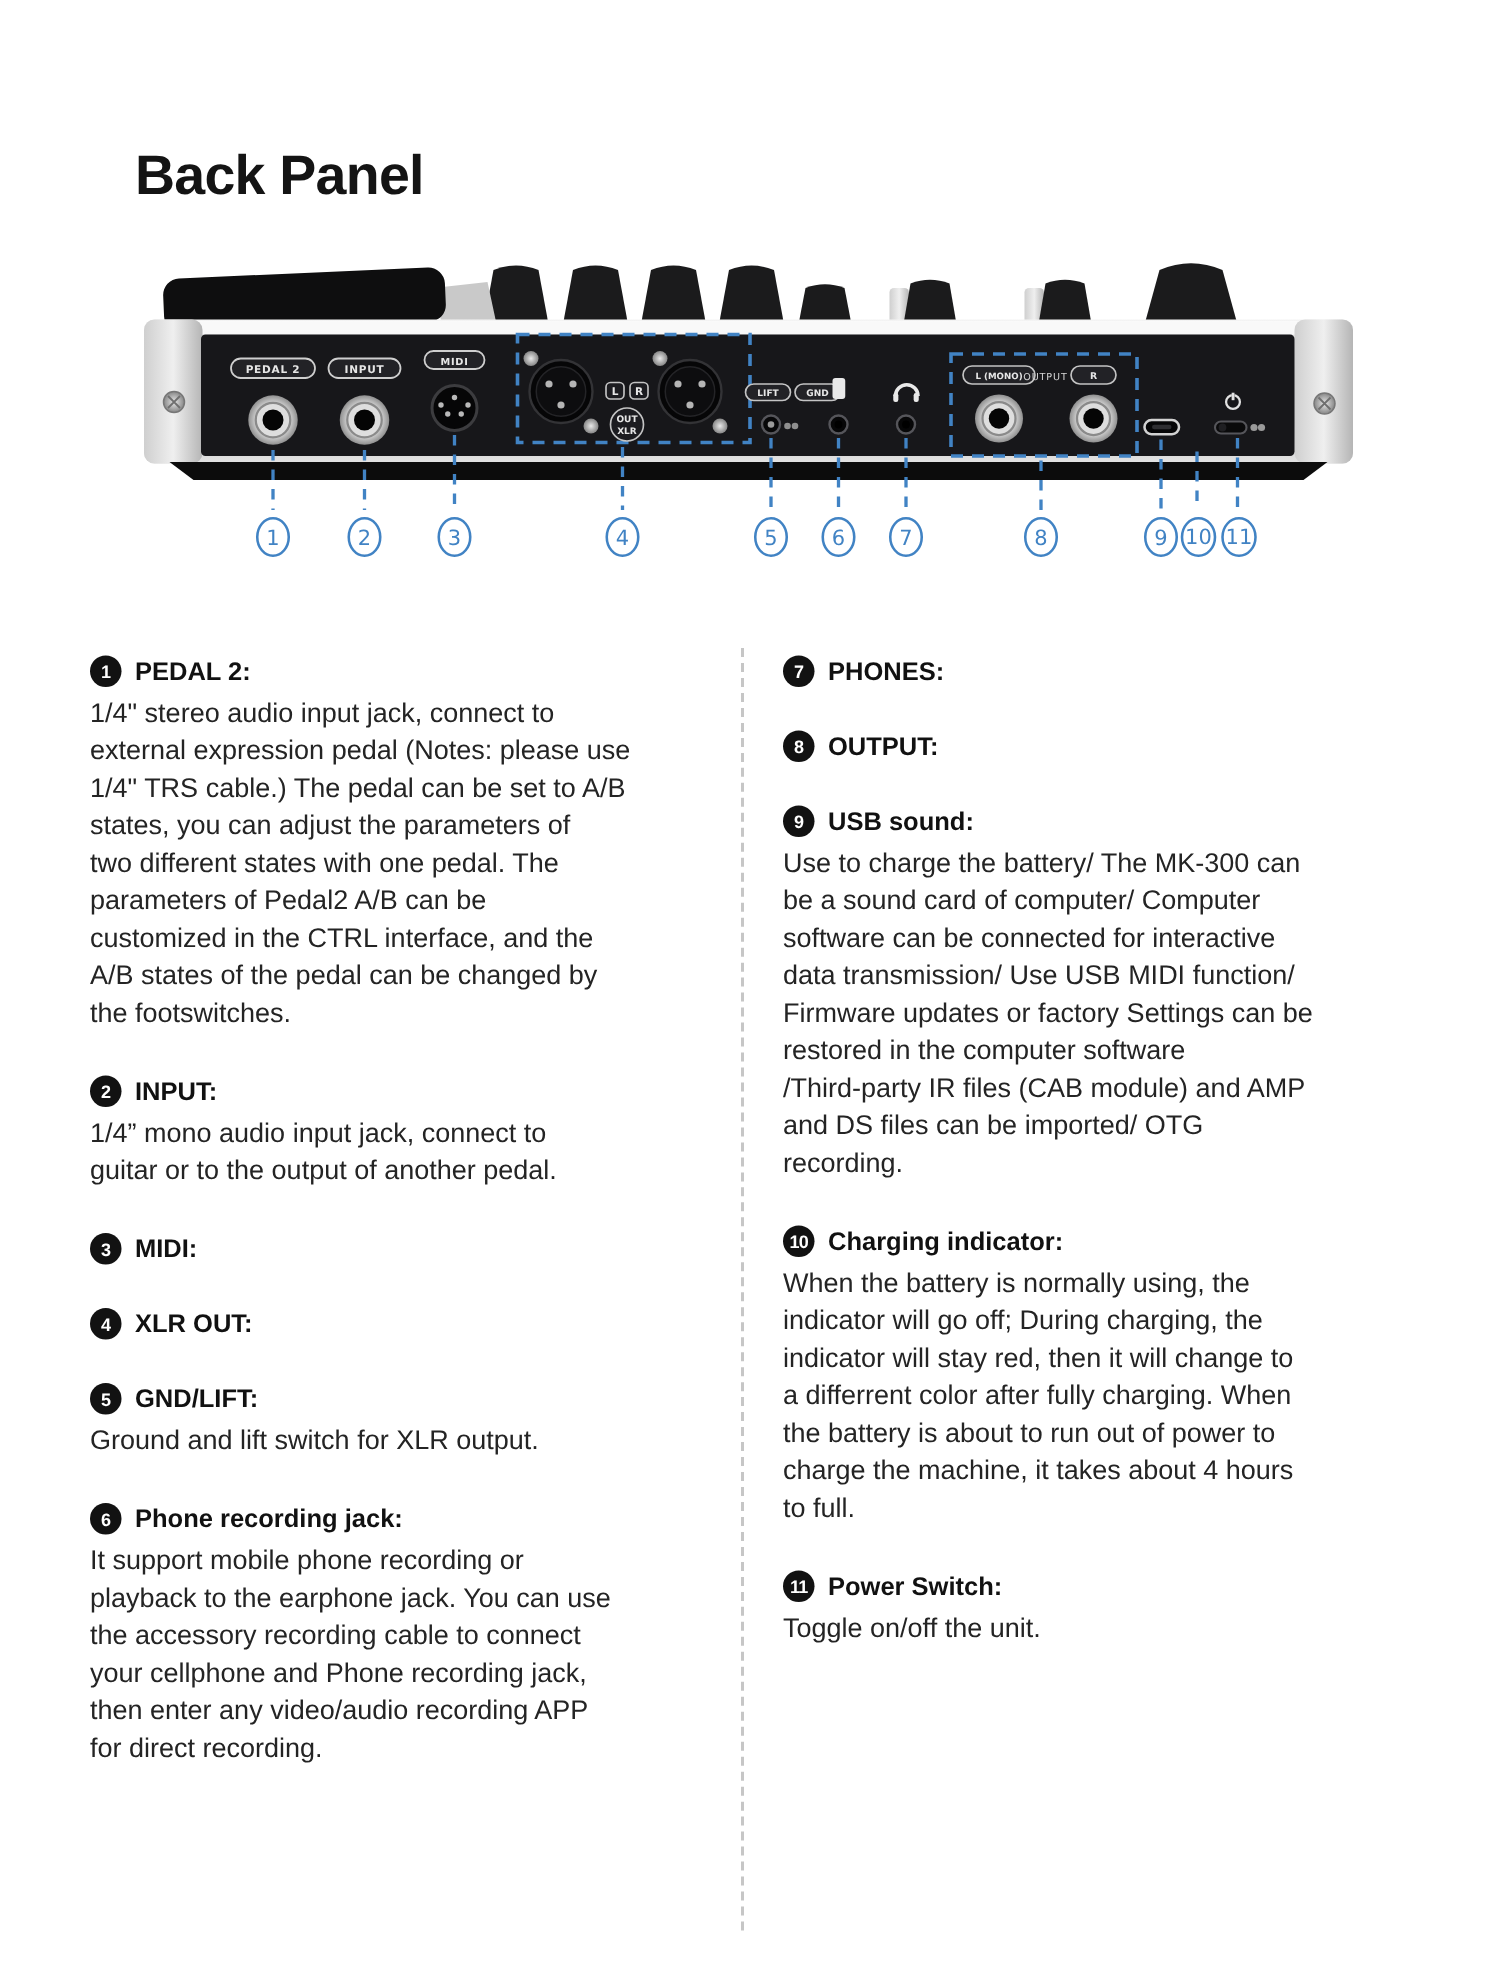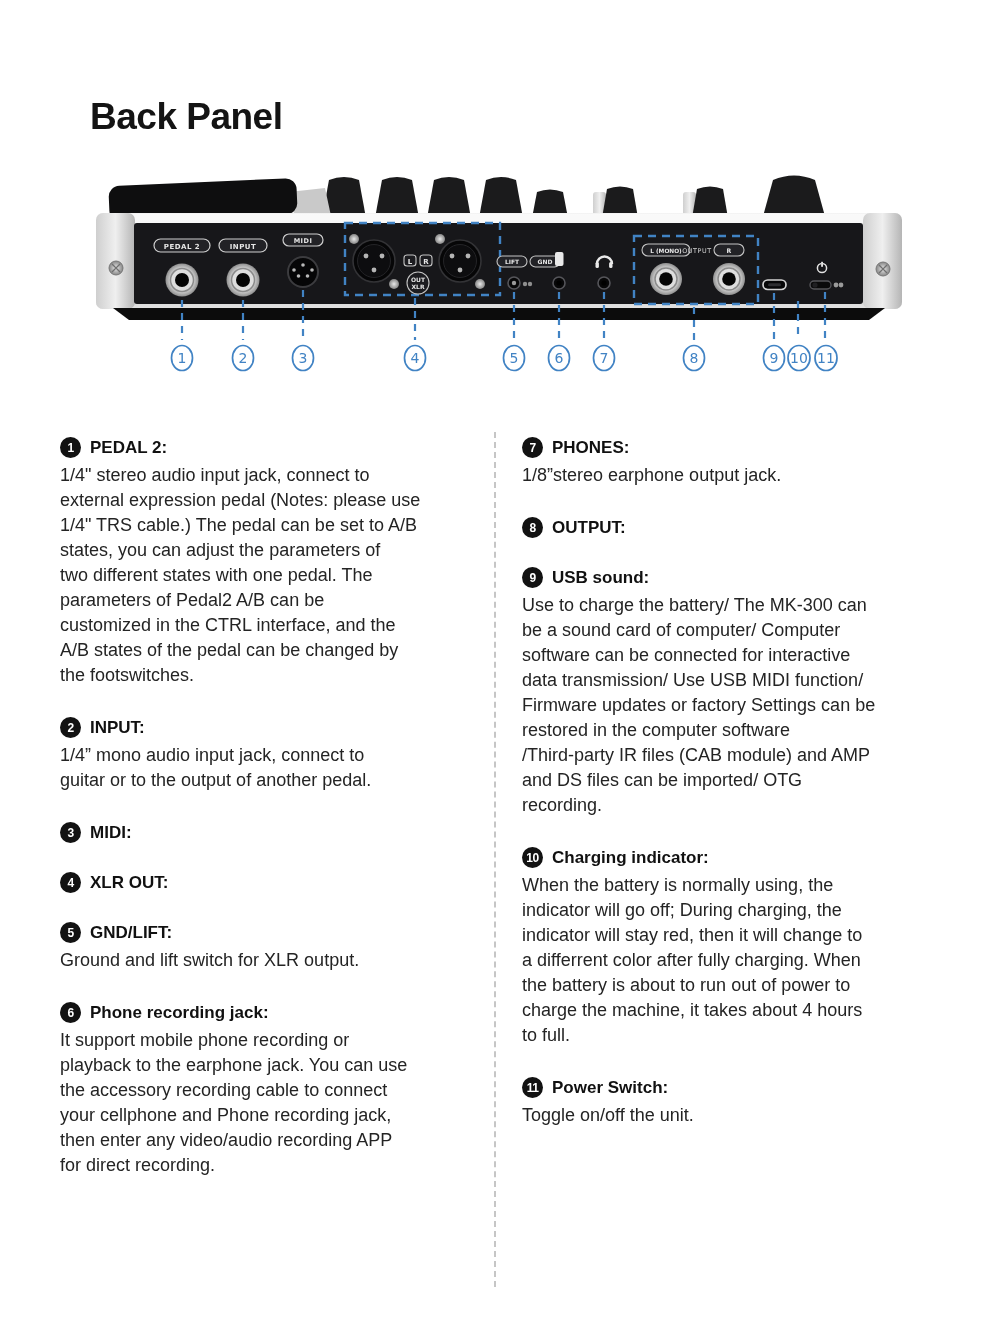--- a/index.html
+++ b/index.html
@@ -306,21 +306,20 @@
 for direct recording.</div>
     </div>
   </div>
 
   <div class="col col-right">
     <div class="section">
       <div class="section-heading">
         <span class="bullet">7</span>
         <span class="section-title">PHONES:</span>
       </div>
-      <div class="section-body">1/8”stereo earphone output jack.</div>
     </div>
     <div class="section">
       <div class="section-heading">
         <span class="bullet">8</span>
         <span class="section-title">OUTPUT:</span>
       </div>
     </div>
     <div class="section">
       <div class="section-heading">
         <span class="bullet">9</span>

